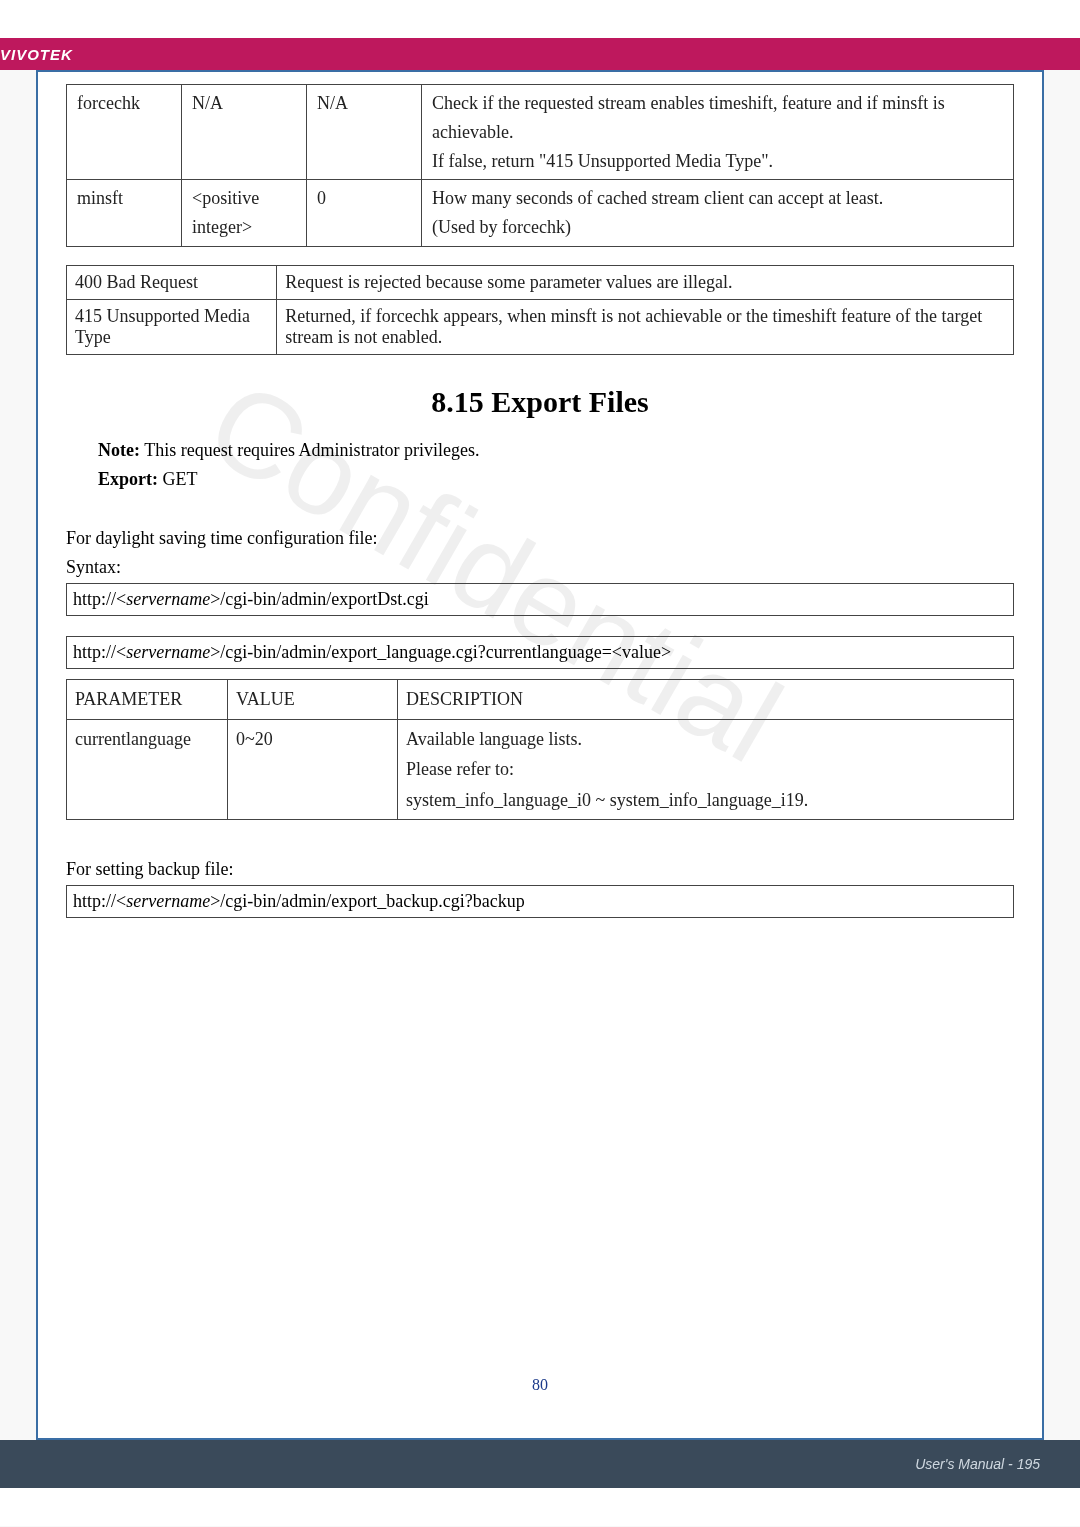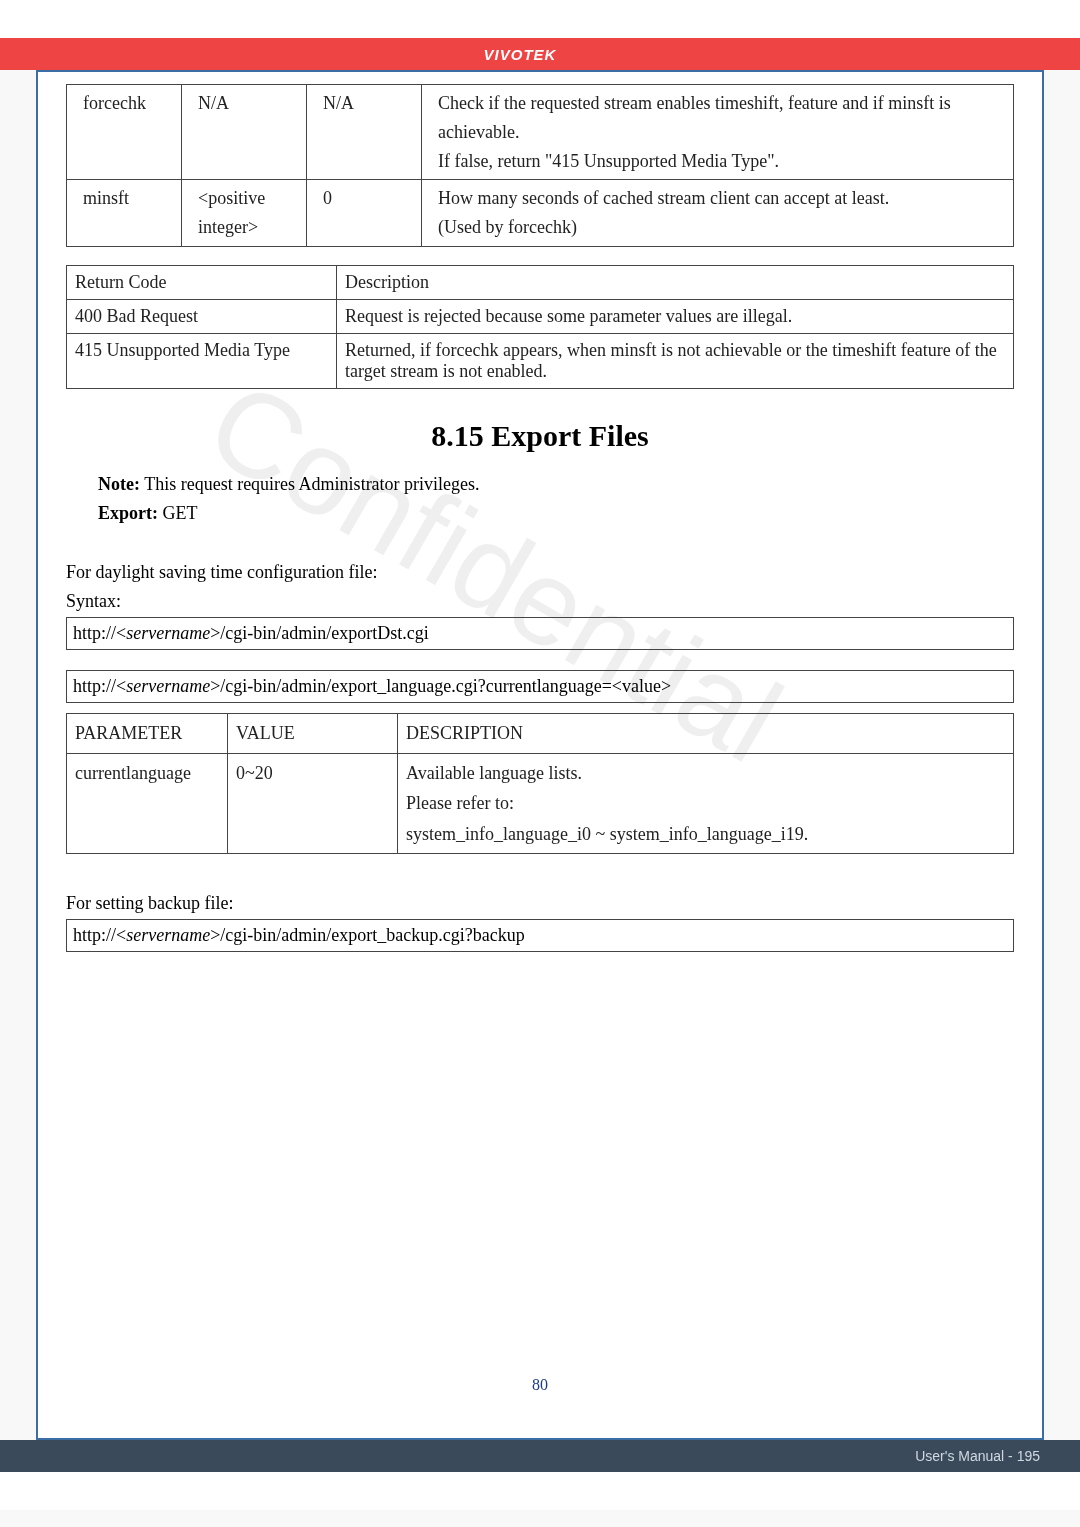--- a/index.html
+++ b/index.html
@@ -6,25 +6,25 @@
     body {
       font-family: "Times New Roman", Times, serif;
       font-size: 18px;
       background: #f8f8f8;
       width: 1080px;
       height: 1527px;
       position: relative;
     }
     .page-top-gap { height: 38px; background: #fff; }
     .header-band {
-      background: #ef4444;
+      background: #be185d;
       color: #fff;
       height: 32px;
       display: flex;
-      justify-content: center;
+      justify-content: flex-start;
       align-items: center;
       padding-right: 40px;
       font-family: Arial, sans-serif;
       font-weight: bold;
       font-style: italic;
       font-size: 15px;
       letter-spacing: 1px;
     }
     .page-frame {
       border: 2px solid #3a6ea5;
@@ -37,21 +37,21 @@
     .content {
       padding: 12px 28px 0 28px;
     }
     table {
       border-collapse: collapse;
       width: 100%;
       margin-bottom: 18px;
     }
     td, th {
       border: 1px solid #444;
-      padding: 4px 16px;
+      padding: 4px 10px;
       vertical-align: top;
       text-align: left;
       font-size: 18px;
       color: #222;
     }
     .params-table td { line-height: 1.6; }
     .return-table td, .return-table th { padding: 6px 8px; }
     .lang-table td, .lang-table th { padding: 4px 8px; line-height: 1.7; }
     .lang-table .hdr-cell, .return-table .hdr-cell, .params-table .hdr-cell {
       background: transparent;
@@ -93,26 +93,27 @@
       position: absolute;
       bottom: 44px;
       left: 0; right: 0;
       text-align: center;
       font-size: 16px;
       color: #1b3a8a;
     }
     .footer-band {
       background: #3a4a5a;
       color: #cfd8e0;
-      height: 32px;
+      height: 48px;
       display: flex;
       justify-content: flex-end;
       align-items: center;
       padding-right: 40px;
       font-family: Arial, sans-serif;
+      font-style: italic;
       font-size: 14px;
     }
     .page-bottom-gap { height: 38px; background: #fff; }
     .content-layer { position: relative; z-index: 1; }
     .hdr-shade { background: #f4f4f4; }
   </style>
 </head>
 <body>
 
 <div class="page-top-gap"></div>
@@ -139,24 +140,20 @@
         <td>&lt;positive integer&gt;</td>
         <td>0</td>
         <td style="white-space:pre-line">How many seconds of cached stream client can accept at least.
 (Used by forcechk)</td>
       </tr>
     </tbody>
       </table>
 
     <table class="return-table">
       <tbody>
-          <tr>
-        <td class="hdr-cell" style="width:270px">Return Code</td>
-        <td class="hdr-cell">Description</td>
-      </tr>
       <tr>
         <td>400 Bad Request</td>
         <td>Request is rejected because some parameter values are illegal.</td>
       </tr>
       <tr>
         <td>415 Unsupported Media Type</td>
         <td>Returned, if forcechk appears, when minsft is not achievable or the timeshift feature of the target stream is not enabled.</td>
       </tr>
     </tbody>
       </table>

